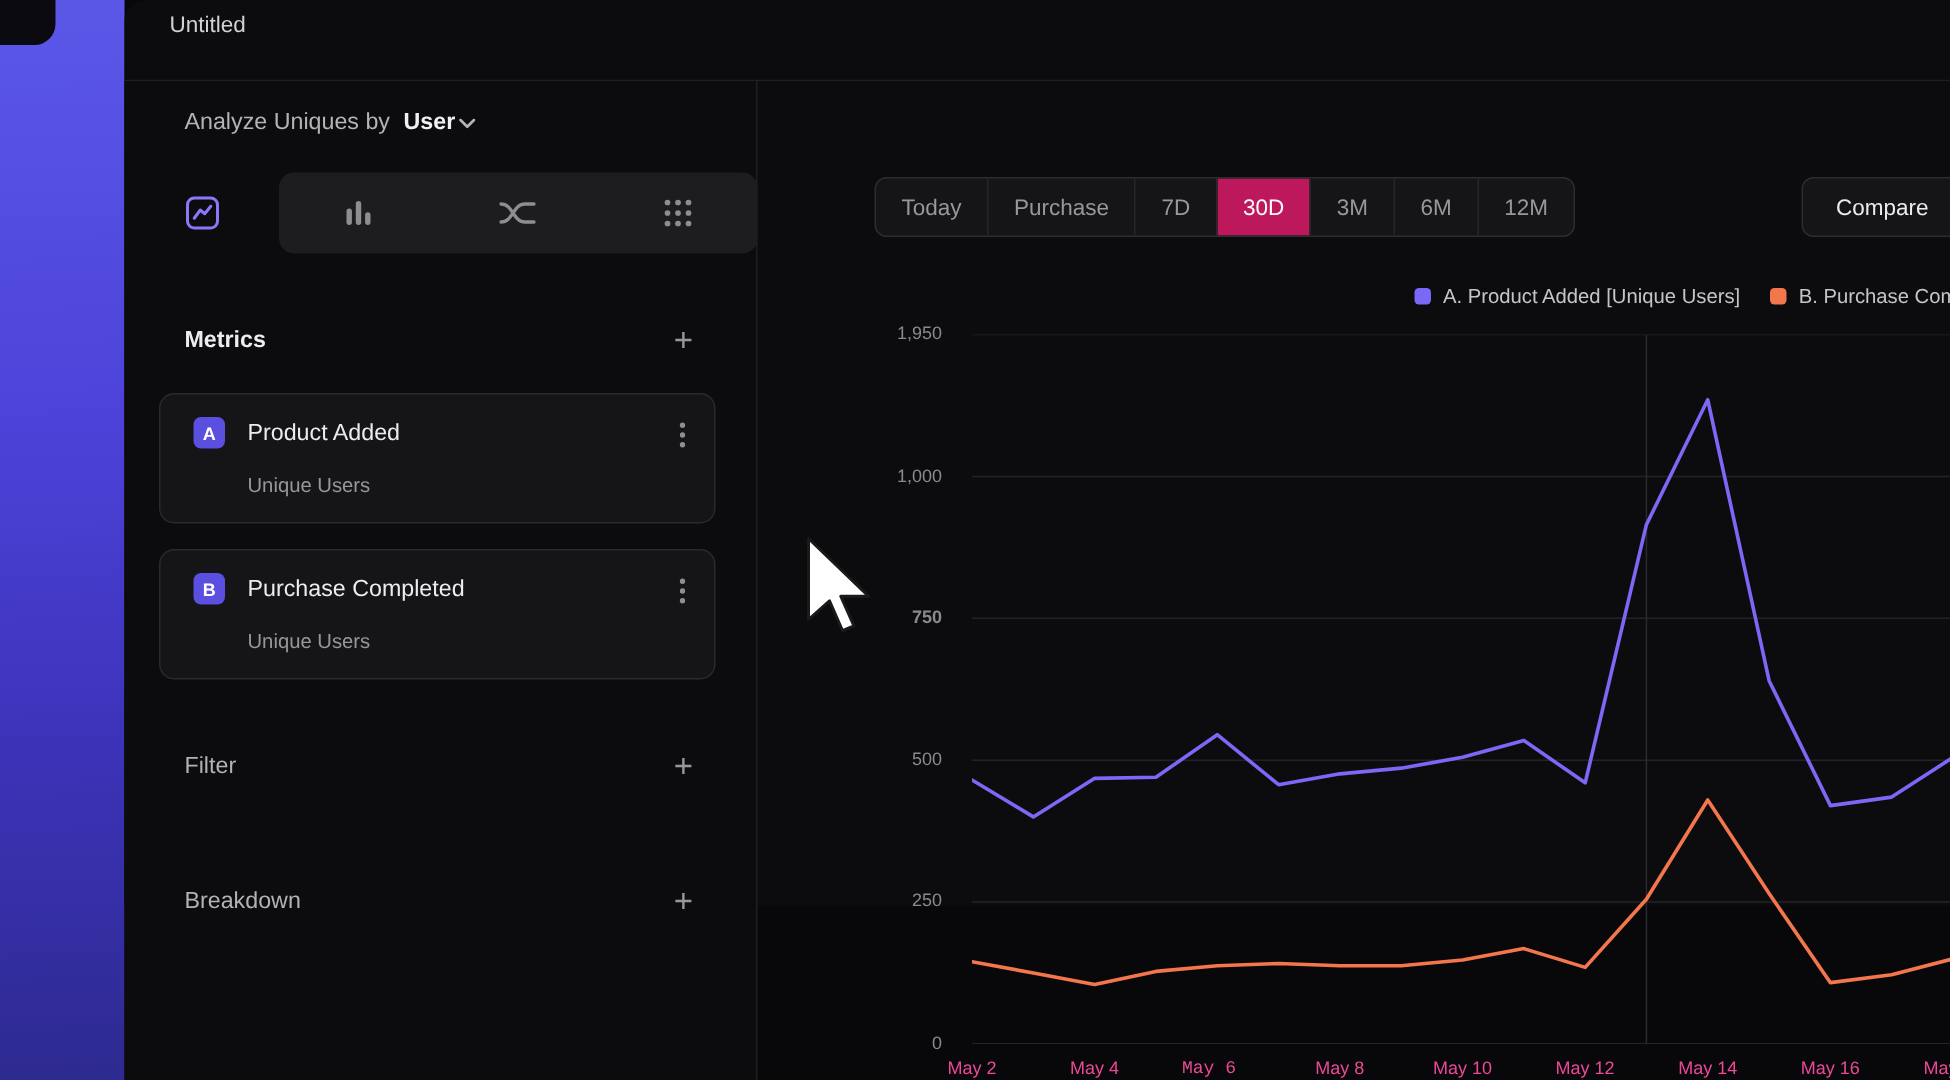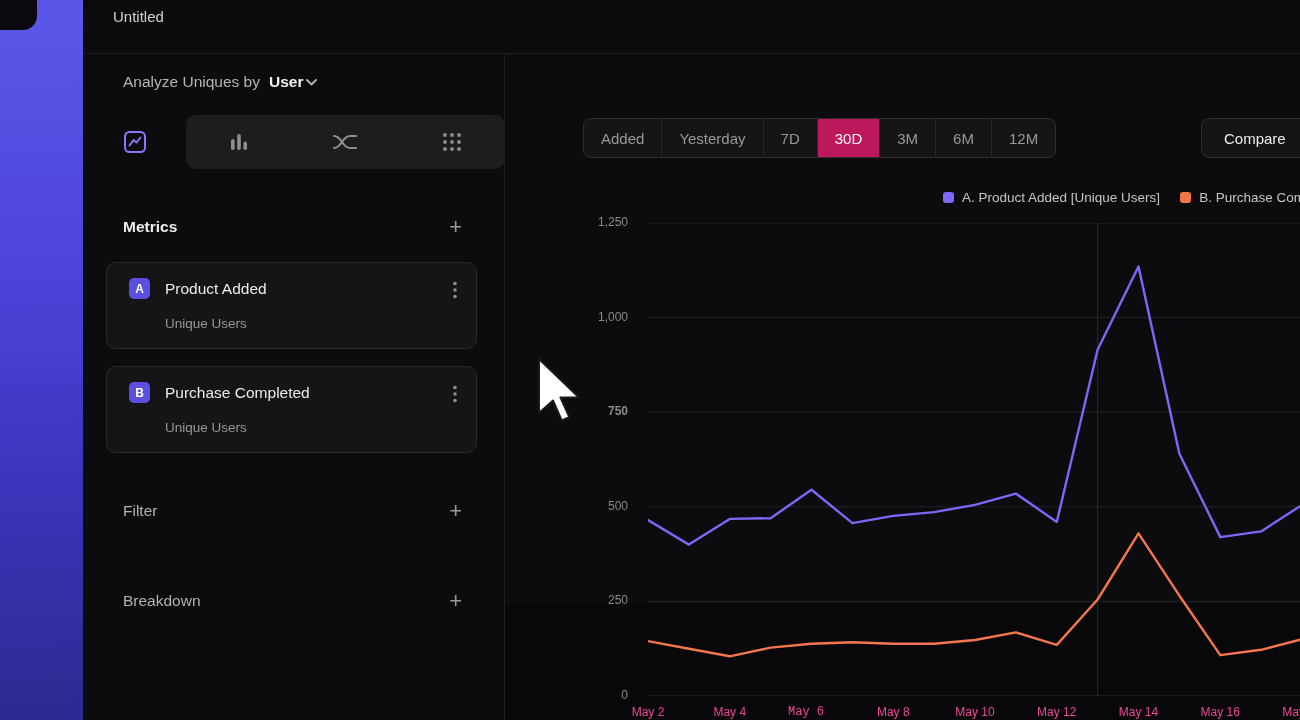--- a/index.html
+++ b/index.html
@@ -143,22 +143,22 @@
 
     <div class="section-row" style="top:534px">
       <span class="section-heading-dim">Breakdown</span>
       <span class="plus">+</span>
     </div>
 
   </div>
 
   <div id="main">
     <div id="range-group">
-        <div class="range-seg">Added</div>
-        <div class="range-seg">Yesterday</div>
+        <div class="range-seg">Today</div>
+        <div class="range-seg">Purchase</div>
         <div class="range-seg">7D</div>
         <div class="range-seg selected">30D</div>
         <div class="range-seg">3M</div>
         <div class="range-seg">6M</div>
         <div class="range-seg">12M</div>
       </div>
     <div id="compare-button">
       <span>Compare</span>
     </div>
     <div id="legend">
@@ -170,21 +170,21 @@
           <span class="legend-swatch" style="background: rgb(244, 118, 77);"></span>
           <span>B. Purchase Completed [Unique Users]</span>
         </div>
       </div>
     <div id="y-axis">
         <div class="ylab" style="top: 465px;">0</div>
         <div class="ylab" style="top: 370.4px;">250</div>
         <div class="ylab" style="top: 275.8px;">500</div>
         <div class="ylab" style="top: 181.2px; font-weight: bold;">750</div>
         <div class="ylab" style="top: 86.6px; text-align: right;">1,000</div>
-        <div class="ylab" style="top: -8px;">1,250</div>
+        <div class="ylab" style="top: -8px;">1,950</div>
       </div>
     <div id="chart-wrap">
       <svg id="chart-svg" width="654" height="473">
           <line x1="0" y1="473" x2="654" y2="473" stroke="#2e2e32" stroke-width="1"></line>
           <line x1="0" y1="378.4" x2="654" y2="378.4" stroke="#232327" stroke-width="1"></line>
           <line x1="0" y1="283.79999999999995" x2="654" y2="283.79999999999995" stroke="#232327" stroke-width="1"></line>
           <line x1="0" y1="189.2" x2="654" y2="189.2" stroke="#232327" stroke-width="1"></line>
           <line x1="0" y1="94.59999999999997" x2="654" y2="94.59999999999997" stroke="#232327" stroke-width="1"></line>
           <line x1="0" y1="0" x2="654" y2="0" stroke="#232327" stroke-width="1"></line>
           <line x1="449.625" y1="0" x2="449.625" y2="473" stroke="#2b2b2f" stroke-width="1"></line>

